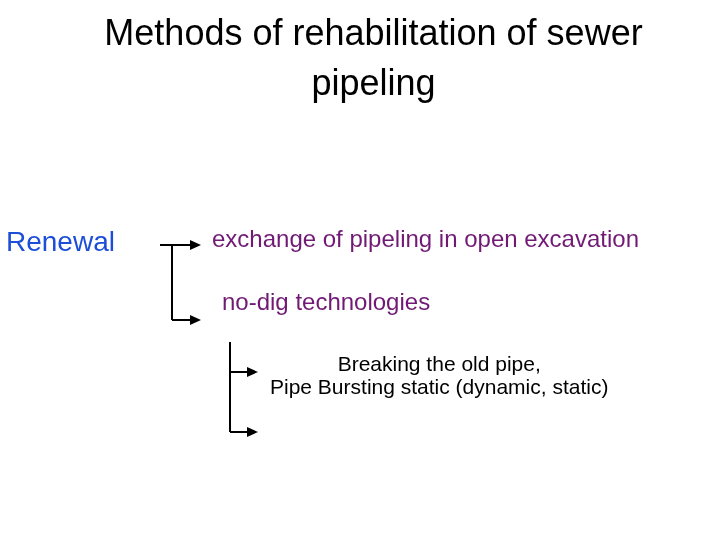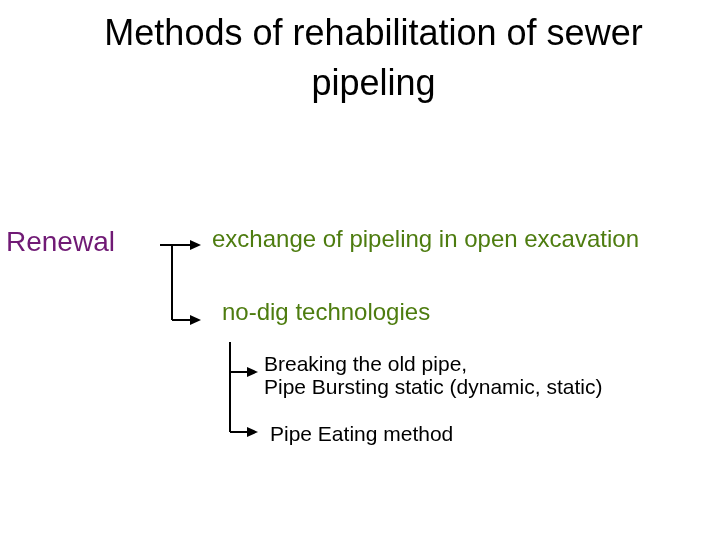--- a/index.html
+++ b/index.html
@@ -27,40 +27,40 @@
     line-height: 50px;
     font-weight: 400;
     color: #000000;
   }
   .root-label {
     position: absolute;
     left: 6px;
     top: 226px;
     font-size: 28px;
     line-height: 32px;
-    color: #701a75;
+    color: #1d4ed8;
     white-space: nowrap;
   }
   .l2-label {
     position: absolute;
     font-size: 24px;
     line-height: 28px;
-    color: #4d7c0f;
+    color: #701a75;
     white-space: nowrap;
   }
   .l2-exchange { left: 212px; top: 225px; }
-  .l2-nodig    { left: 222px; top: 298px; }
+  .l2-nodig    { left: 222px; top: 288px; }
   .l3-label {
     position: absolute;
     font-size: 21px;
     line-height: 23px;
     color: #000000;
     white-space: nowrap;
   }
-  .l3-breaking { left: 264px; top: 352px; }
+  .l3-breaking { left: 270px; top: 352px; text-align: center; }
   .l3-eating   { left: 270px; top: 422px; }
   .connectors {
     position: absolute;
     left: 0;
     top: 0;
     pointer-events: none;
   }
 </style>
 </head>
 <body>
@@ -78,21 +78,20 @@
 
   <div class="l2-label l2-exchange">exchange of pipeling in open excavation</div>
 
   <div class="l2-label l2-nodig">no-dig technologies</div>
 
   <div class="l3-label l3-breaking">
     <div>Breaking the old pipe,</div>
     <div>Pipe Bursting static (dynamic, static)</div>
   </div>
 
-  <div class="l3-label l3-eating">Pipe Eating method</div>
 
   <svg class="connectors" width="720" height="540" viewBox="0 0 720 540" xmlns="http://www.w3.org/2000/svg">
     <g stroke="#000000" stroke-width="2" fill="none">
 
       <path d="M160 245 H191"></path>
       <path d="M172 244 V320"></path>
       <path d="M172 320 H191"></path>
 
       <path d="M230 342 V432"></path>
       <path d="M230 372 H248"></path>

